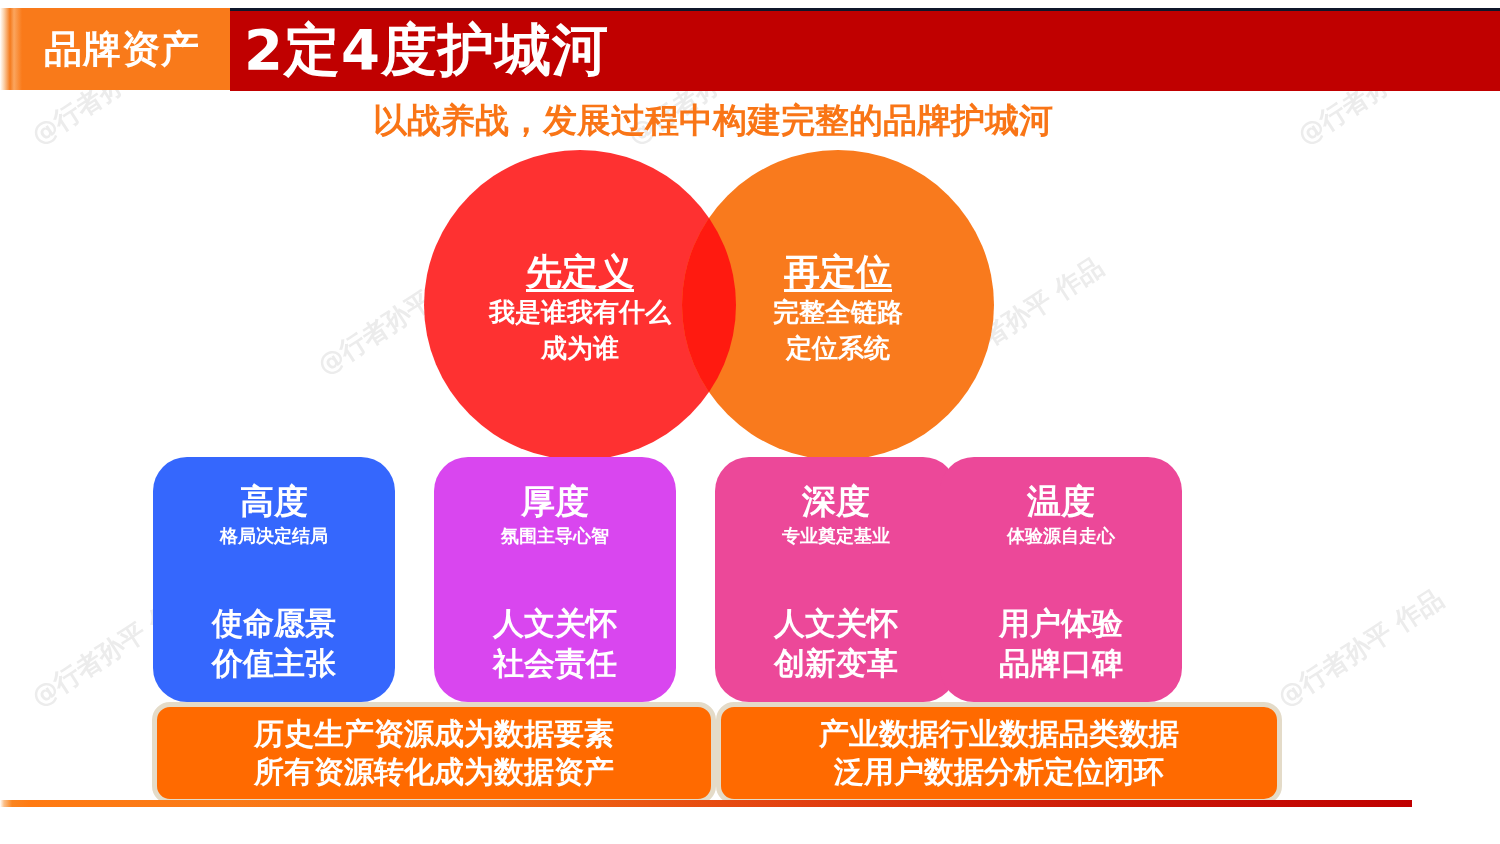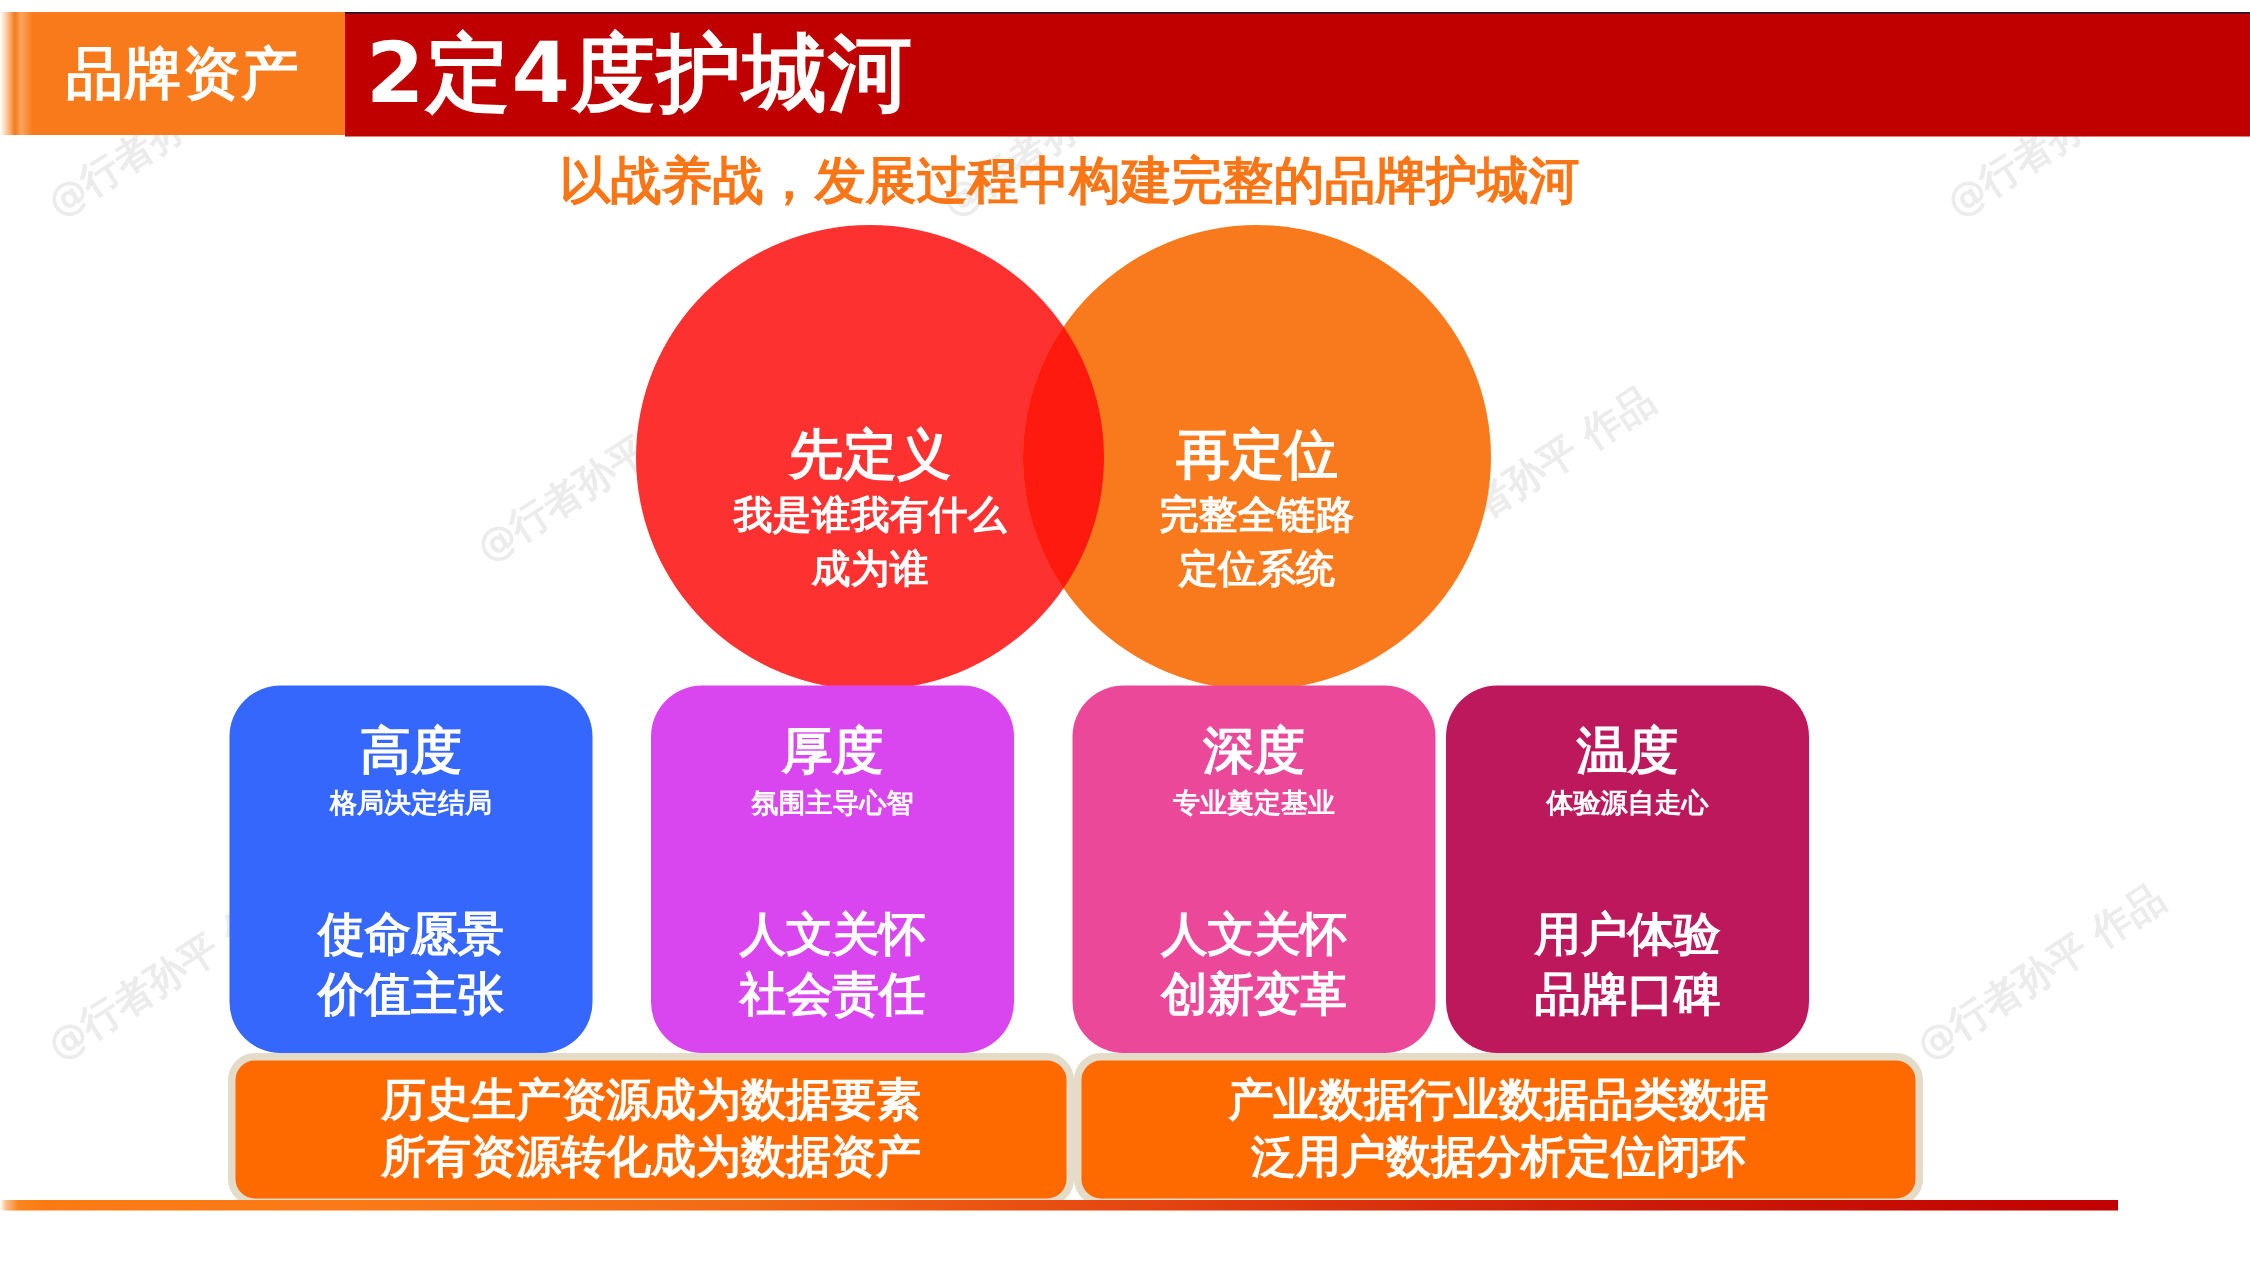--- a/index.html
+++ b/index.html
@@ -9,21 +9,21 @@
     .header { position: absolute; left: 0; top: 8px; width: 1500px; height: 83px; }
     .header-left {
       position: absolute; left: 0; top: 0; width: 230px; height: 82px;
       background: linear-gradient(90deg, #ffffff 0px, #fbd0a8 4px, #f57a1c 10px, #fba55e 14px, #f97a1a 22px, #f97a1a 100%);
       display: flex; align-items: center; justify-content: center;
     }
     .header-left span { color: #fff; font-weight: bold; font-size: 38px; letter-spacing: 1px; padding-left: 14px; }
     .header-right {
       position: absolute; left: 230px; top: 0; right: 0; height: 83px; background: #c00000;
       display: flex; align-items: center; padding-left: 14px;
-      border-top: 1px solid #0f172a;
+      border-top: 3px solid #0f172a;
     }
     .header-right span { color: #fff; font-weight: bold; font-size: 56px; letter-spacing: 1px; }
 
     .subtitle {
       position: absolute; left: 0; width: 1426px; top: 98px; text-align: center;
       color: #f97516; font-weight: bold; font-size: 34px;
     }
 
     .watermark {
       position: absolute; color: #ececec; font-weight: bold; font-size: 26px;
@@ -41,37 +41,37 @@
     .overlap {
       position: absolute; left: 682px; top: 150px; width: 312px; height: 310px; border-radius: 50%;
       overflow: hidden; pointer-events: none;
     }
     .overlap-inner {
       position: absolute; left: -258px; top: 0; width: 312px; height: 310px; border-radius: 50%;
       background: #ff1a10;
     }
     .circle-text { position: absolute; top: 250px; width: 312px; text-align: center; color: #fff; }
     .circle-title {
-      font-weight: bold; font-size: 36px; text-underline-offset: 5px;
-      text-decoration-thickness: 3px; line-height: 44px; margin-top: 32px;
+      font-weight: bold; font-size: 36px; text-decoration: underline; text-underline-offset: 5px;
+      text-decoration-thickness: 3px; line-height: 44px;
     }
     .circle-line { font-weight: bold; font-size: 26px; line-height: 36px; }
 
     .card {
       position: absolute; top: 457px; width: 242px; height: 245px; border-radius: 34px;
       color: #fff; text-align: center;
     }
     .card-title { margin-top: 24px; font-size: 34px; font-weight: bold; line-height: 40px; }
     .card-sub { font-size: 18px; font-weight: bold; line-height: 30px; letter-spacing: 0px; }
     .card-body { margin-top: 52px; font-size: 31px; font-weight: bold; line-height: 40px; }
 
     .card-blue { left: 153px; background: #3567fd; }
     .card-yellow { left: 434px; background: #d946ef; }
     .card-orange { left: 715px; background: #ec4899; text-align: center; }
-    .card-cyan { left: 964px; background: #be185d; }
+    .card-cyan { left: 940px; background: #ec4899; }
 
     .data-box {
       position: absolute; top: 702px; height: 102px; background: #ff6a00;
       border: 5px solid #e4dbc8; border-radius: 18px;
       color: #fff; text-align: center; display: flex; flex-direction: column; justify-content: center;
     }
     .data-box-left { left: 152px; width: 564px; }
     .data-box-right { left: 716px; width: 566px; }
     .data-line { font-size: 30px; font-weight: bold; line-height: 38px; }
 

